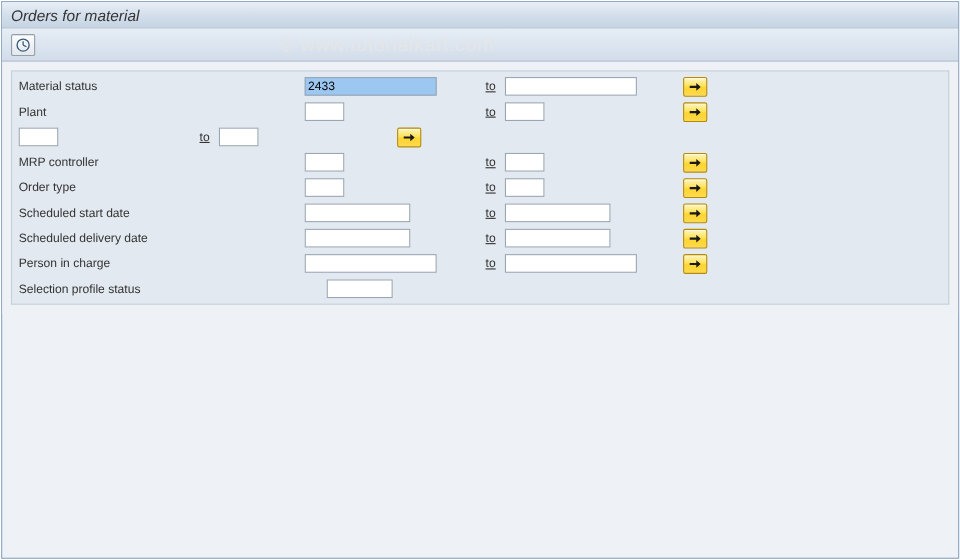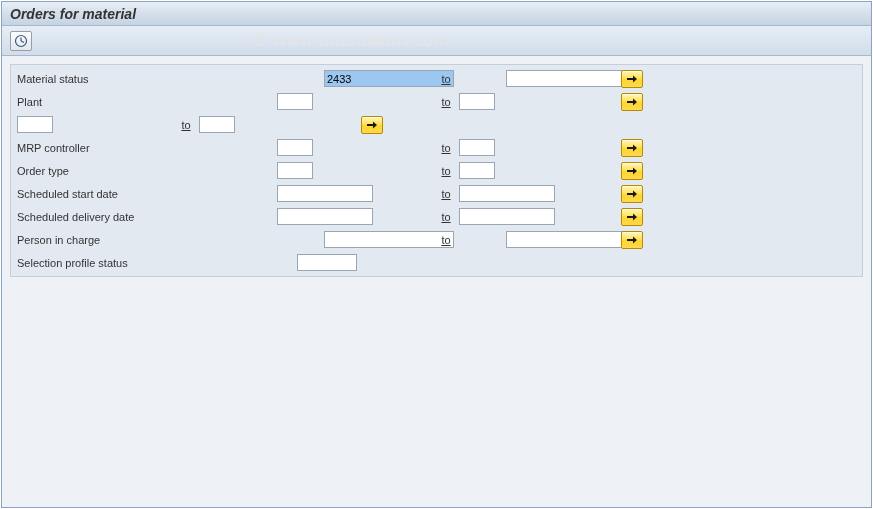--- a/index.html
+++ b/index.html
@@ -22,21 +22,21 @@
     .title-bar {
       background: linear-gradient(to bottom, #e8eef6 0%, #d4dfeb 50%, #c5d4e3 100%);
       border-bottom: 1px solid #a8b8cc;
       height: 24px;
       display: flex;
       align-items: center;
       padding: 0 8px;
     }
     .title-text {
       font-size: 14px;
-      font-weight: bold;
+      font-weight: normal;
       font-style: italic;
       color: #333;
     }
     .toolbar {
       background: linear-gradient(to bottom, #e6edf5 0%, #d2ddea 100%);
       border-bottom: 1px solid #a8b8cc;
       height: 30px;
       display: flex;
       align-items: center;
       padding: 0 8px;
@@ -111,21 +111,21 @@
       border: 1px solid #9aa6b3;
       background: #fff;
       font-size: 11px;
       padding: 0 2px;
       font-family: Arial, sans-serif;
     }
     input.sap-input.selected {
       background: #9cc7f0;
       color: #000;
     }
-    .w-large { width: 130px; margin-left: 47px; }
+    .w-large { width: 120px; }
     .w-small { width: 36px; }
     .w-med2 { width: 96px; }
     .w-xs { width: 60px; margin-left: 20px; }
     .multi-btn {
       width: 22px;
       height: 18px;
       background: linear-gradient(to bottom, #fff6c2, #ffe257 45%, #ffd52e 55%, #fdd94f);
       border: 1px solid #b78b00;
       border-radius: 2px;
       display: flex;

